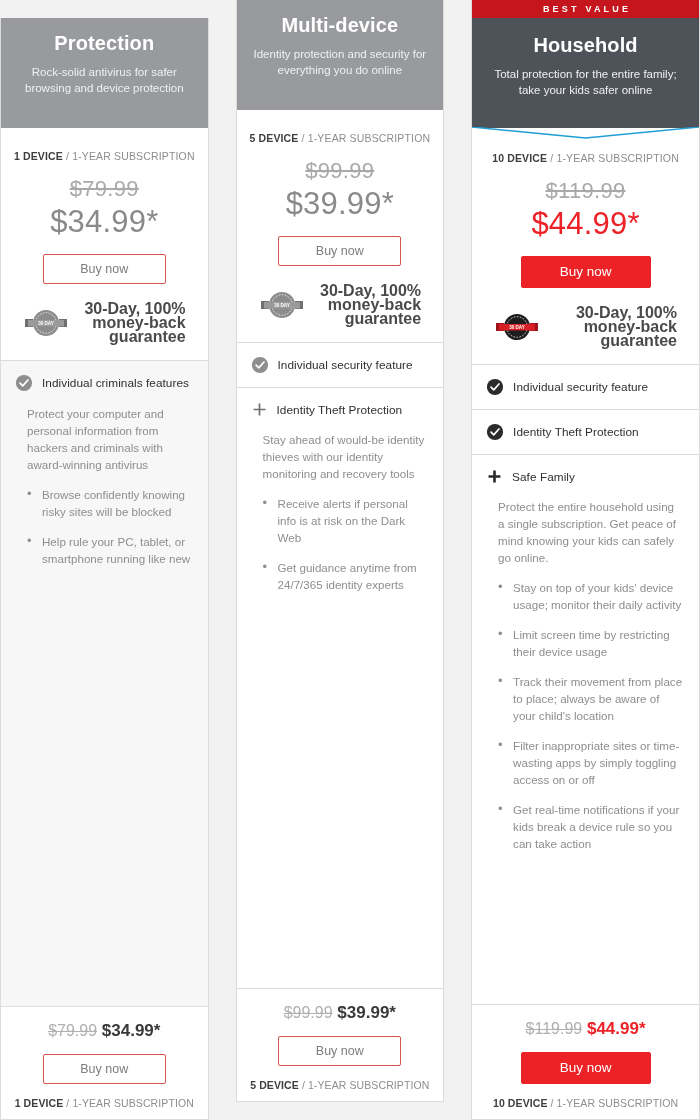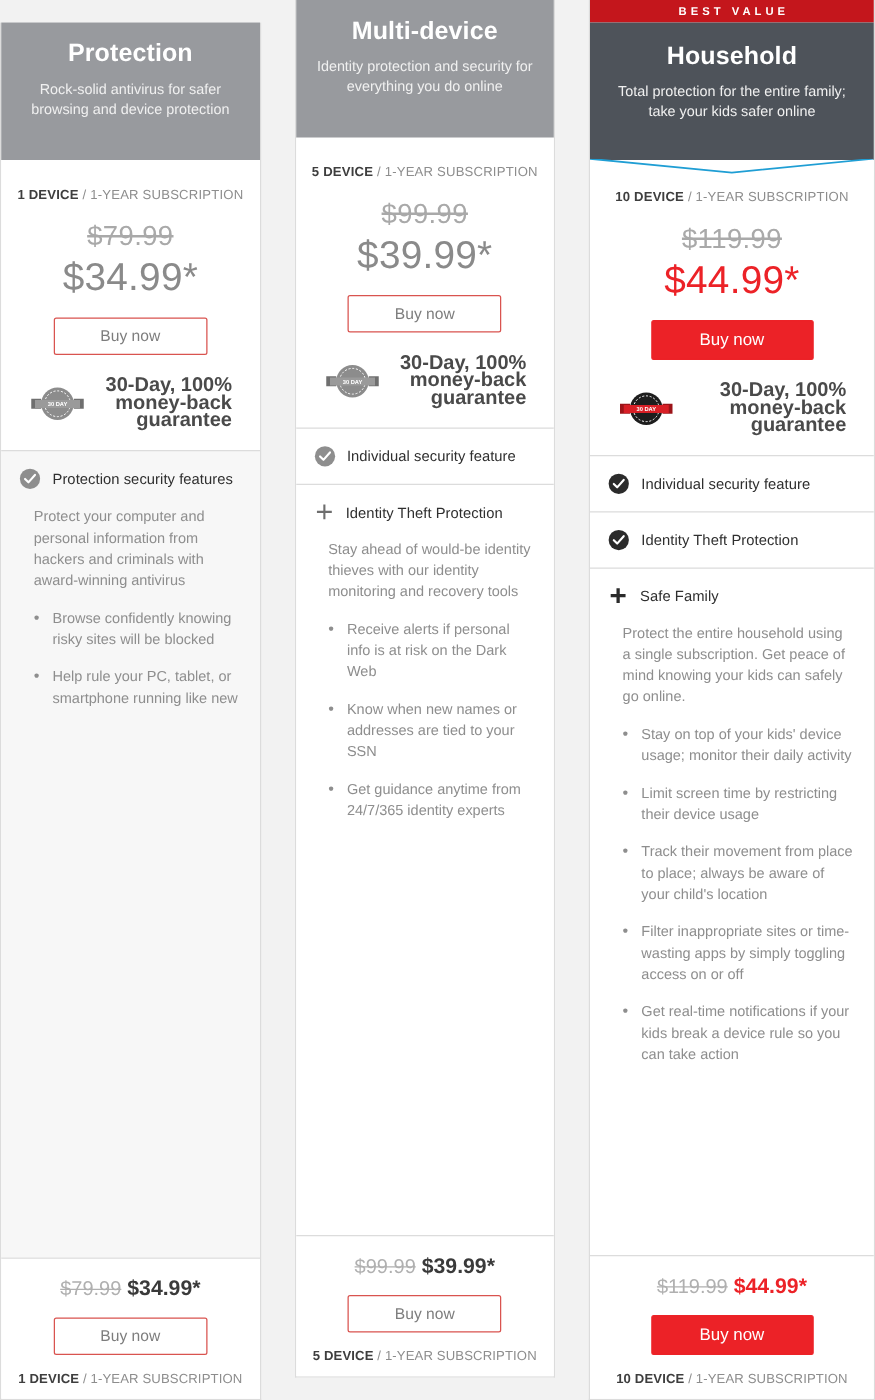--- a/index.html
+++ b/index.html
@@ -276,21 +276,21 @@
           </div>
         </div>
       </div>
       <div class="features">
         <div class="feature-group open">
           <div class="feature-head">
             <span class="check-icon"><svg viewBox="0 0 20 20" width="18" height="18">
                 <circle cx="10" cy="10" r="9" fill="#8e8e8e"></circle>
                 <path d="M5.6 10.2 L8.6 13.2 L14.4 6.6" fill="none" stroke="#ffffff" stroke-width="1.9" stroke-linecap="round" stroke-linejoin="round"></path>
               </svg></span>
-            <span class="feature-title">Protection security features</span>
+            <span class="feature-title">Individual criminals features</span>
           </div>
           <div class="feature-body">
             <div class="feature-desc">Protect your computer and personal information from hackers and criminals with award-winning antivirus</div>
             <ul class="feature-list">
               <li>Browse confidently knowing risky sites will be blocked</li>
               <li>Help rule your PC, tablet, or smartphone running like new</li>
             </ul>
           </div>
         </div>
       </div>
@@ -339,21 +339,20 @@
           <div class="feature-head">
             <span class="plus-icon"><svg viewBox="0 0 20 20" width="17" height="17">
                 <path d="M10 3 V17 M3 10 H17" stroke="#6e6e6e" stroke-width="2" stroke-linecap="butt"></path>
               </svg></span>
             <span class="feature-title">Identity Theft Protection</span>
           </div>
           <div class="feature-body">
             <div class="feature-desc">Stay ahead of would-be identity thieves with our identity monitoring and recovery tools</div>
             <ul class="feature-list">
               <li>Receive alerts if personal info is at risk on the Dark Web</li>
-              <li>Know when new names or addresses are tied to your SSN</li>
               <li>Get guidance anytime from 24/7/365 identity experts</li>
             </ul>
           </div>
         </div>
       </div>
       <div class="card-footer">
         <div class="footer-price"><span class="footer-old">$99.99</span> <span class="footer-new">$39.99*</span></div>
         <button class="btn">Buy now</button>
         <div class="footer-sub"><b>5 DEVICE</b> <span>/ 1-YEAR SUBSCRIPTION</span></div>
       </div>

